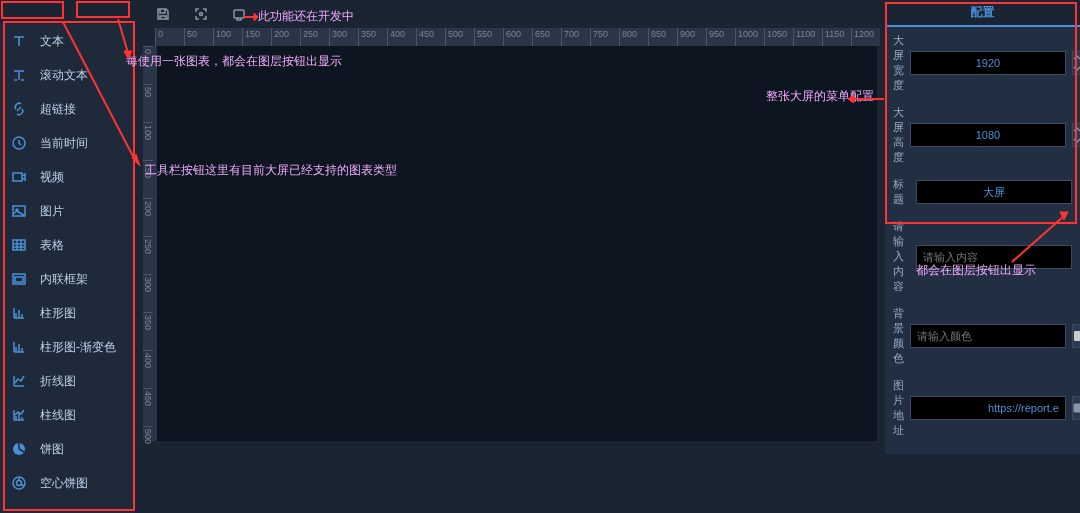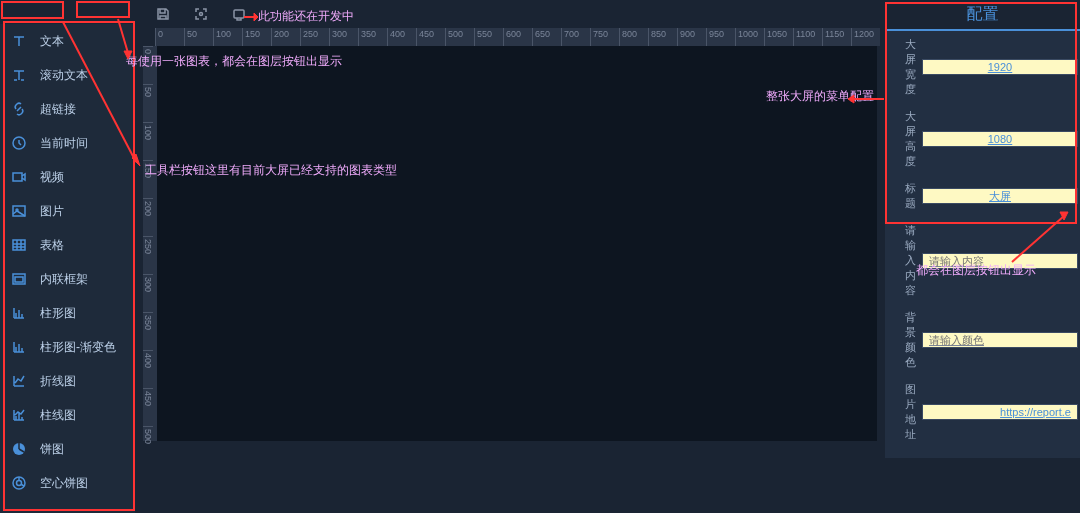--- a/index.html
+++ b/index.html
@@ -128,44 +128,43 @@
   width: 195px;
   background: #222f42;
   padding-bottom: 10px;
 }
 .config-header {
   text-align: center;
   color: #4a90d9;
   padding: 4px 0;
   border-bottom: 2px solid #4a90d9;
   background: #1a2433;
-  font-size: 16px;
+  font-size: 12px;
+  font-weight: bold;
 }
 .config-row {
   display: flex;
   align-items: center;
   padding: 6px 8px;
   gap: 6px;
-  margin-left: 12px;
 }
 .config-label {
   width: 52px;
   font-size: 11px;
   color: #9aaac0;
 }
 .config-input {
   flex: 1;
-  height: 16px;
-  background: #fef9c3;
+  height: 24px;
+  background: #000000;
   border: 1px solid #3a4a62;
   color: #4a90d9;
   padding: 0 6px;
   font-size: 11px;
   text-align: center;
-  text-decoration: underline;
 }
 .config-input.left { text-align: left; color: #7a8599; }
 .config-input.link { color: #4a90d9; text-align: right; }
 .stepper {
   width: 18px; height: 24px;
   background: #2a3850;
   border: 1px solid #3a4a62;
   display: flex; flex-direction: column;
 }
 .stepper div { flex:1; display:flex; align-items:center; justify-content:center; }

